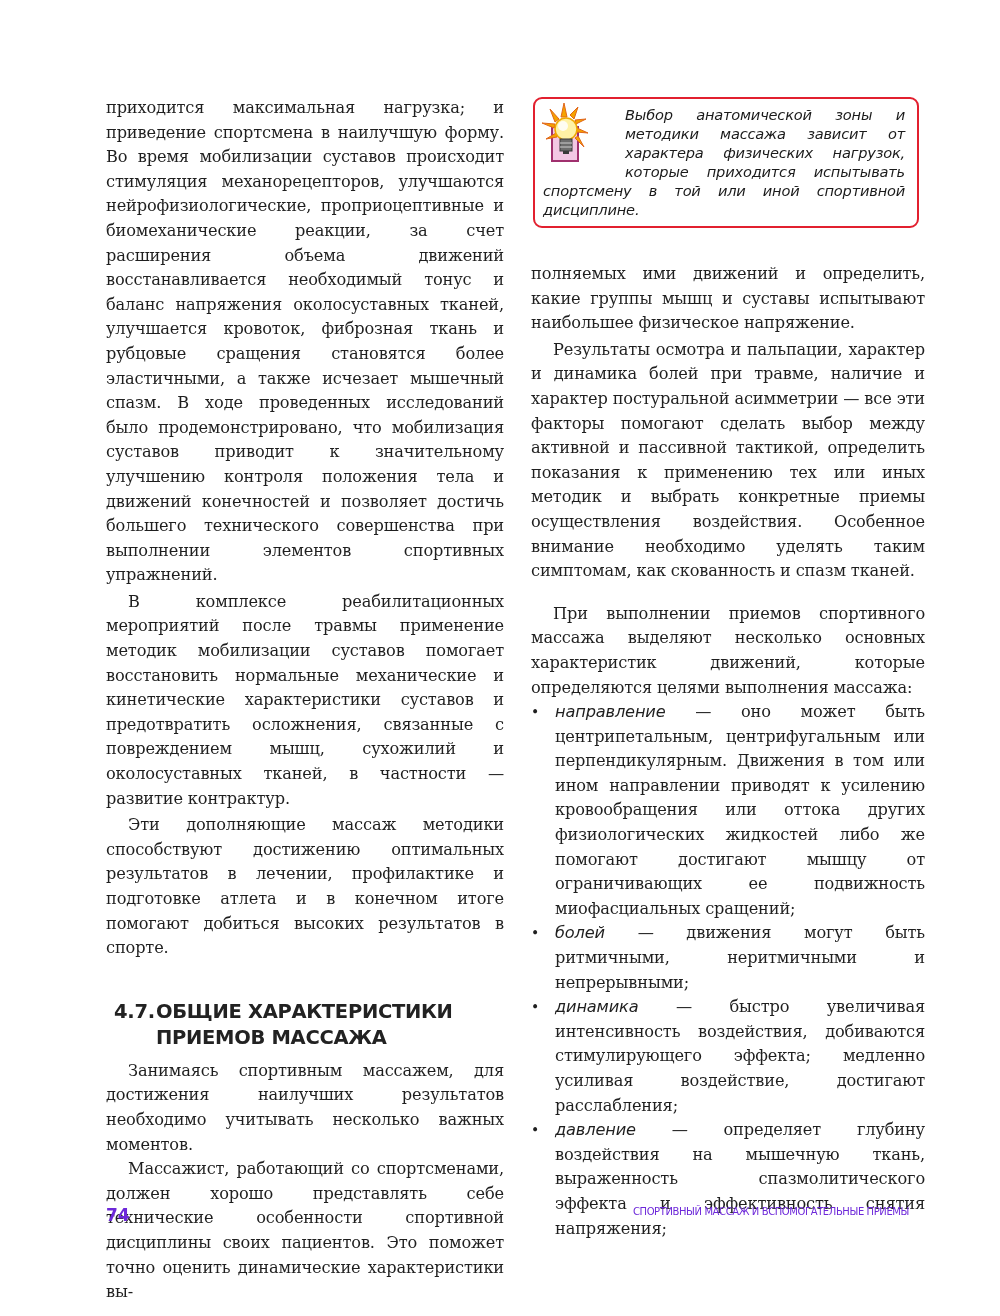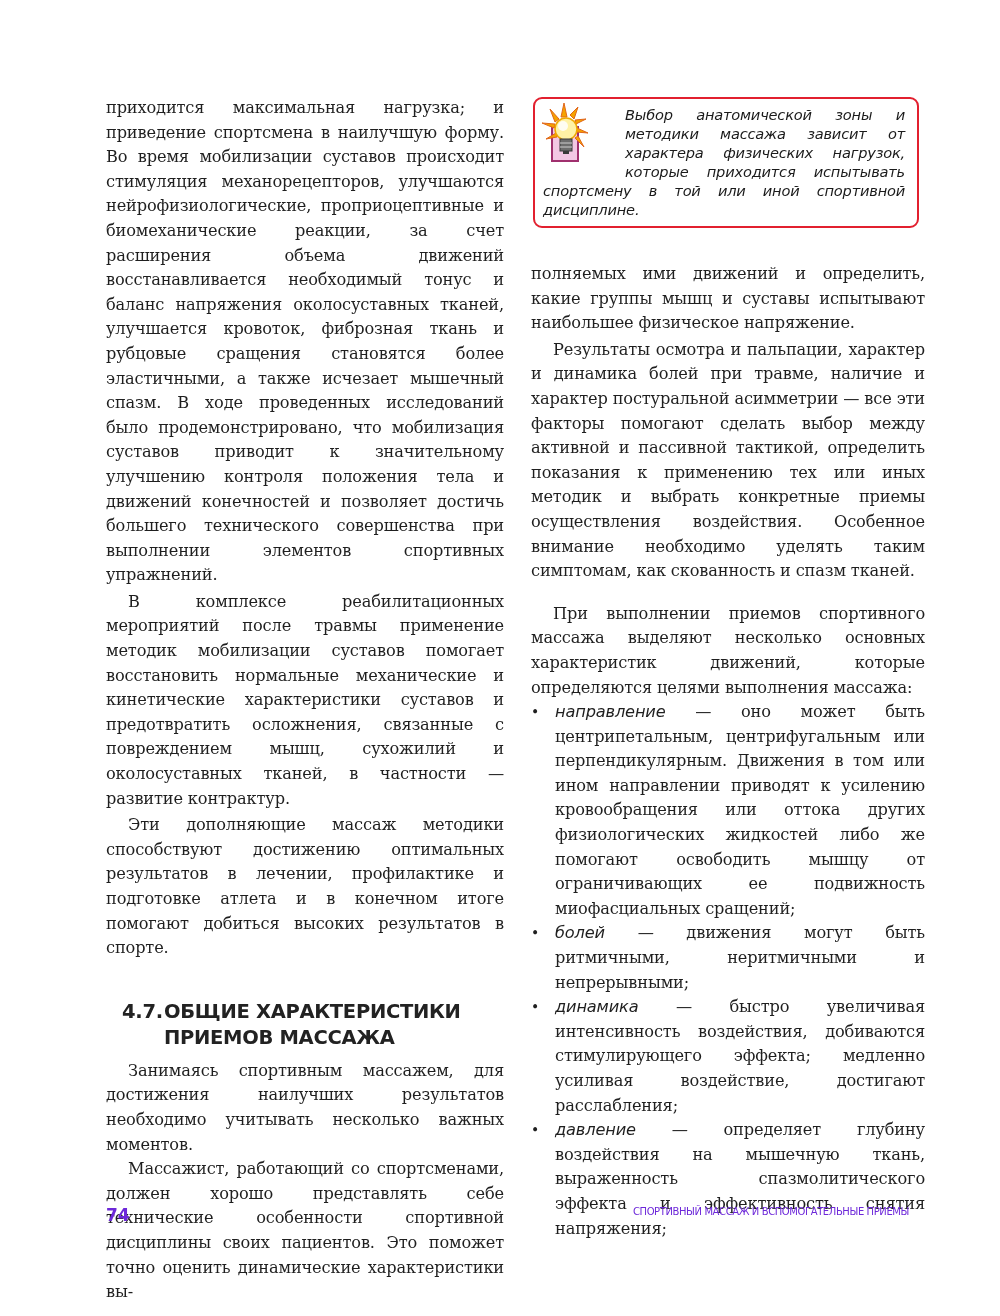--- a/index.html
+++ b/index.html
@@ -4,21 +4,21 @@
 <style>
   html, body { margin: 0; padding: 0; background: #ffffff; }
   body { width: 1000px; height: 1316px; position: relative; overflow: hidden;
          font-family: "DejaVu Serif", "Liberation Serif", serif; color: #1f1f1f; }
   .col { position: absolute; font-size: 16.2px; line-height: 24.6px; text-align: justify;
          letter-spacing: -0.15px; }
   .col p { margin: 0; }
   .col p.indent { text-indent: 22px; }
   #left-col { left: 106px; top: 96px; width: 398px; }
   #right-col { left: 531px; top: 262px; width: 394px; }
-  .heading { margin: 38px 0 8px 16px; font-family: "DejaVu Sans", "Liberation Sans", sans-serif;
+  .heading { margin: 38px 0 8px 8px; font-family: "DejaVu Sans", "Liberation Sans", sans-serif;
              font-weight: bold; font-size: 19.5px; line-height: 26px; letter-spacing: -0.3px;
              text-align: left; color: #222; display: flex; }
   .heading .num { width: 42px; flex: none; }
   .heading .txt { flex: 1; }
   .callout { position: absolute; left: 533px; top: 97px; width: 386px; height: 131px;
              border: 2.5px solid #e2202f; border-radius: 9px; box-sizing: border-box; }
   .callout .icon { position: absolute; left: 7px; top: 4px; width: 64px; height: 62px; }
   .callout .ctext { position: absolute; left: 8px; top: 6px; right: 12px;
                     font-family: "DejaVu Sans", "Liberation Sans", sans-serif; font-style: italic;
                     font-size: 14.6px; line-height: 19px; text-align: justify; color: #1b1b1b;
@@ -77,21 +77,21 @@
 </div>
 
 <div id="right-col" class="col">
   <p>полняемых ими движений и определить, какие группы мышц и суставы испытывают наибольшее физическое напряжение.</p>
   <p class="indent" style="margin-top:2px">Результаты осмотра и пальпации, характер и динамика болей при травме, наличие и характер постуральной асимметрии — все эти факторы помогают сделать выбор между активной и пассивной тактикой, определить показания к применению тех или иных методик и выбрать конкретные приемы осуществления воздействия. Особенное внимание необходимо уделять таким симптомам, как скованность и спазм тканей.</p>
   <p class="indent" style="margin-top:18px">При выполнении приемов спортивного массажа выделяют несколько основных характеристик движений, которые определяются целями выполнения массажа:</p>
 
   <ul class="bullets">
     <li>
       <span class="dot">•</span>
-      <span class="term">направление</span><span> — оно может быть центрипетальным, центрифугальным или перпендикулярным. Движения в том или ином направлении приводят к усилению кровообращения или оттока других физиологических жидкостей либо же помогают освободить мышцу от ограничивающих ее подвижность миофасциальных сращений;</span>
+      <span class="term">направление</span><span> — оно может быть центрипетальным, центрифугальным или перпендикулярным. Движения в том или ином направлении приводят к усилению кровообращения или оттока других физиологических жидкостей либо же помогают достигают мышцу от ограничивающих ее подвижность миофасциальных сращений;</span>
     </li>
     <li>
       <span class="dot">•</span>
       <span class="term">болей</span><span> — движения могут быть ритмичными, неритмичными и непрерывными;</span>
     </li>
     <li>
       <span class="dot">•</span>
       <span class="term">динамика</span><span> — быстро увеличивая интенсивность воздействия, добиваются стимулирующего эффекта; медленно усиливая воздействие, достигают расслабления;</span>
     </li>
     <li>

